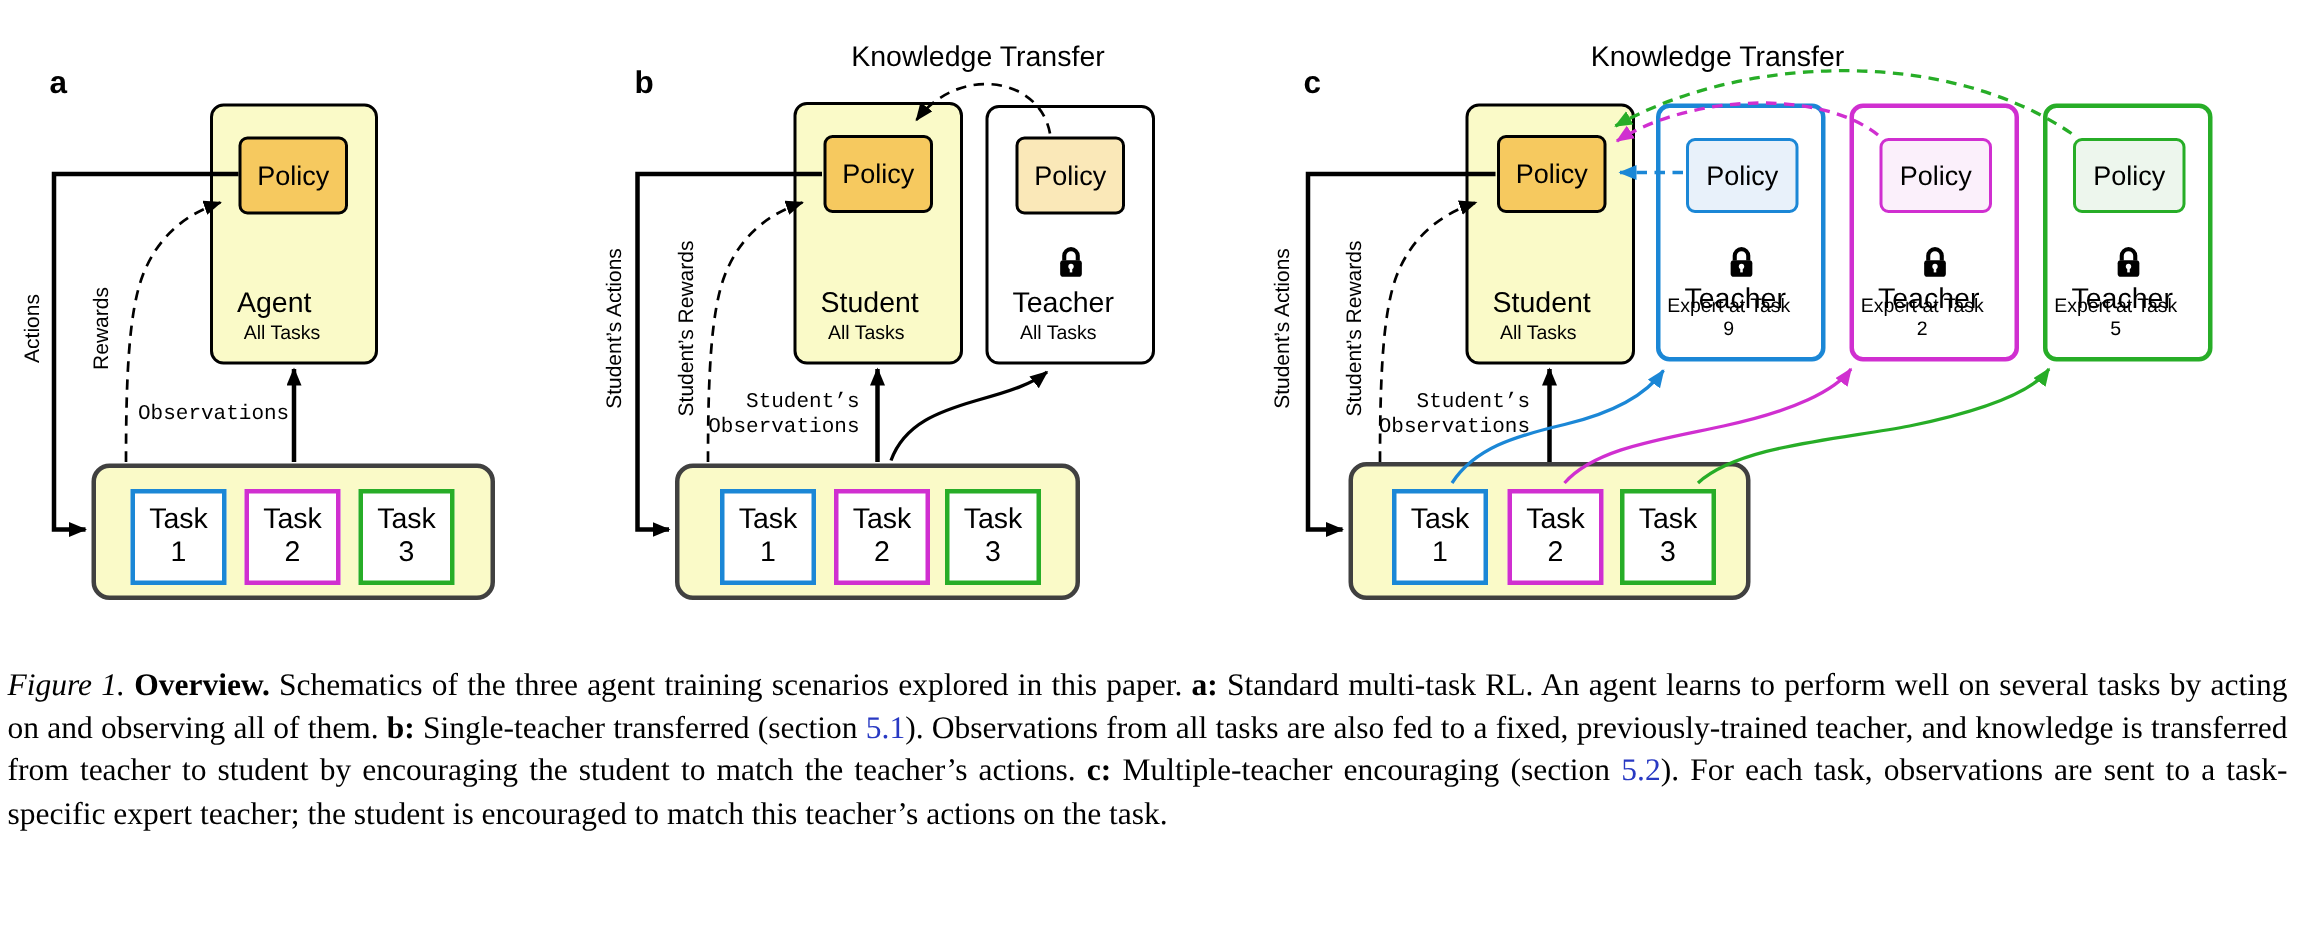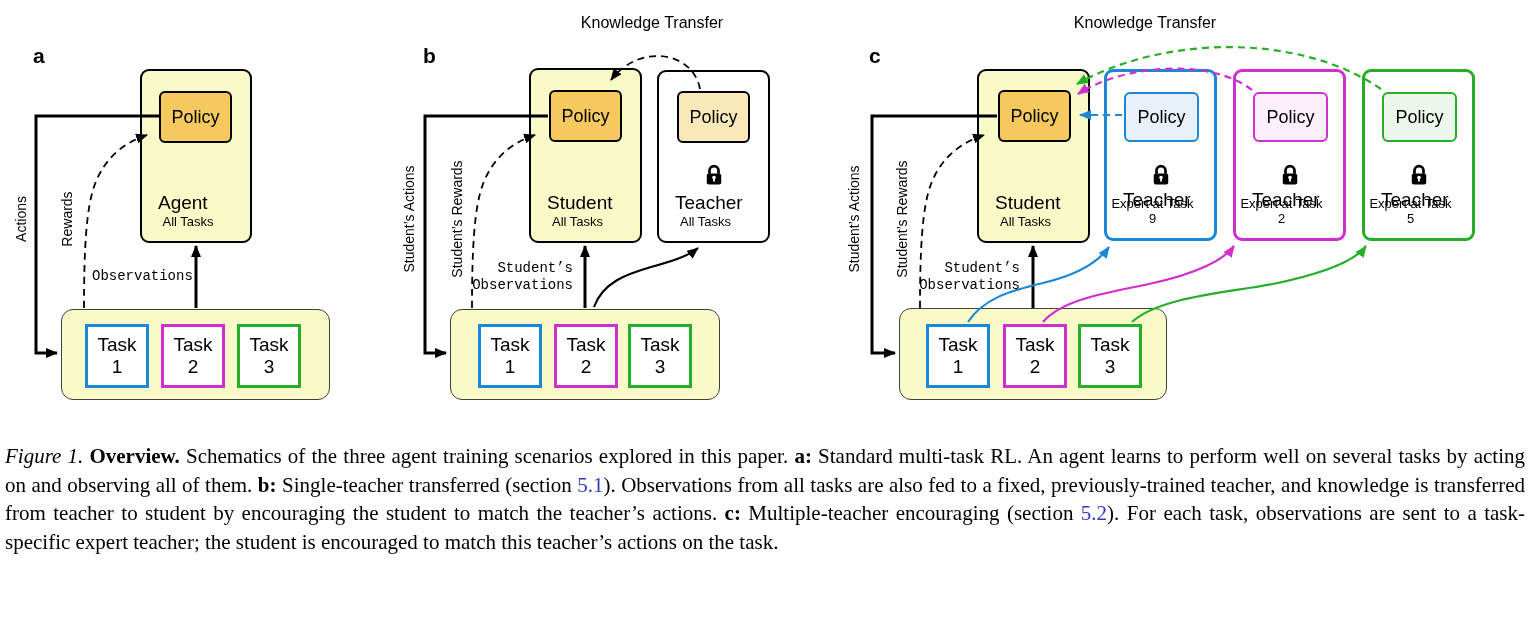--- a/index.html
+++ b/index.html
@@ -15,27 +15,27 @@
   .teacher-c{border-width:3px;}
   .policy{position:absolute;border:2.5px solid #000;border-radius:6px;box-sizing:border-box;
           display:flex;align-items:center;justify-content:center;font-size:18px;}
   .bg-orange{background:var(--c-orange);}
   .bg-cream{background:var(--c-cream);}
   .bg-bluetint{background:var(--c-blue-tint);}
   .bg-magentatint{background:var(--c-magenta-tint);}
   .bg-greentint{background:var(--c-green-tint);}
   .boxtitle{position:absolute;left:16px;right:0;bottom:27px;text-align:left;font-size:19px;}
   .boxsub{position:absolute;left:0;right:16px;bottom:12px;text-align:center;font-size:13px;}
-  .tasksbox{position:absolute;border:1px solid #404040;border-radius:12px;background:var(--c-yellow);box-sizing:border-box;}
+  .tasksbox{position:absolute;border:3px solid #404040;border-radius:12px;background:var(--c-yellow);box-sizing:border-box;}
   .task{position:absolute;top:14px;width:64px;height:64px;background:#fff;border:3px solid #000;
         box-sizing:border-box;display:flex;flex-direction:column;align-items:center;justify-content:center;
         font-size:19px;line-height:22px;}
   
   .panel-letter{position:absolute;font-weight:bold;font-size:21px;}
-  .kt-title{position:absolute;transform:translateX(-50%);font-size:16px;white-space:nowrap;}
+  .kt-title{position:absolute;transform:translateX(-50%);font-size:19px;white-space:nowrap;margin-top:14px;}
   .vlabel{position:absolute;transform:translate(-50%,-50%) rotate(-90deg);font-size:14px;white-space:nowrap;}
   .obslabel{position:absolute;font-size:14px;line-height:16.5px;text-align:right;font-family:Liberation Mono, monospace;}
   .lock{position:absolute;left:50%;top:92px;transform:translateX(-50%);}
   
   .overlay{position:absolute;left:0;top:0;pointer-events:none;z-index:5;}
   .sk-black{stroke:#000;} .sk-blue{stroke:var(--c-blue);} .sk-magenta{stroke:var(--c-magenta);} .sk-green{stroke:var(--c-green);}
   .fl-black{fill:#000;} .fl-blue{fill:var(--c-blue);} .fl-magenta{fill:var(--c-magenta);} .fl-green{fill:var(--c-green);}
   .ln{fill:none;stroke-width:3;}
   .ln2{fill:none;stroke-width:2.2;}
   .dash{fill:none;stroke-width:1.8;stroke-dasharray:7 5;}

